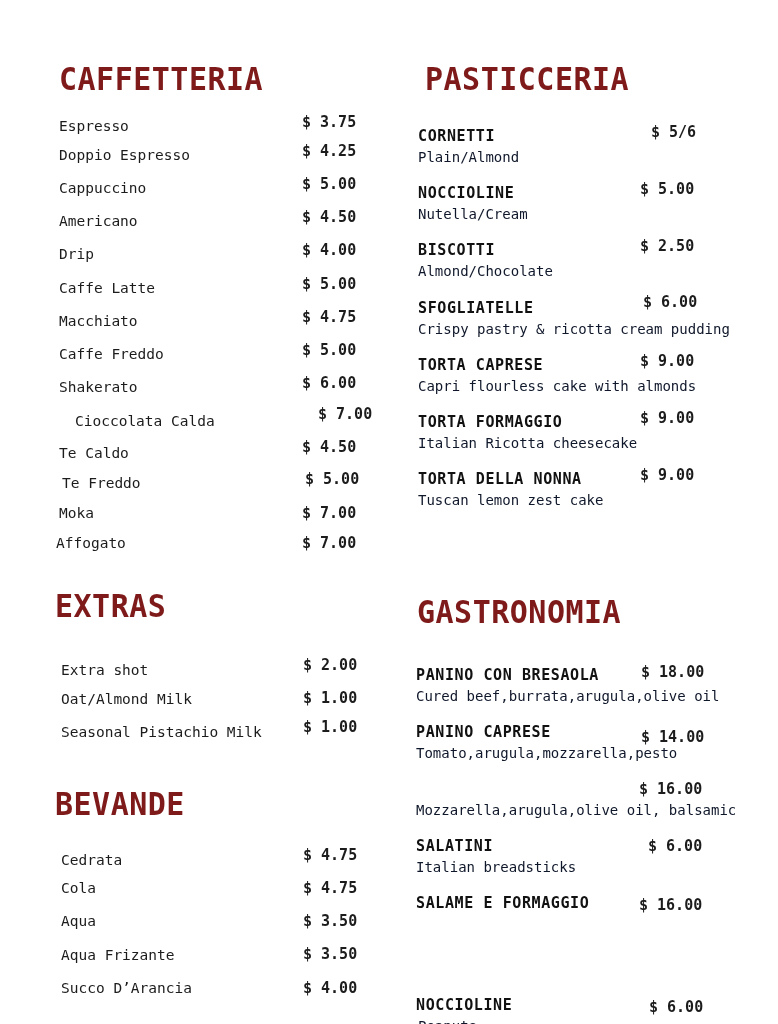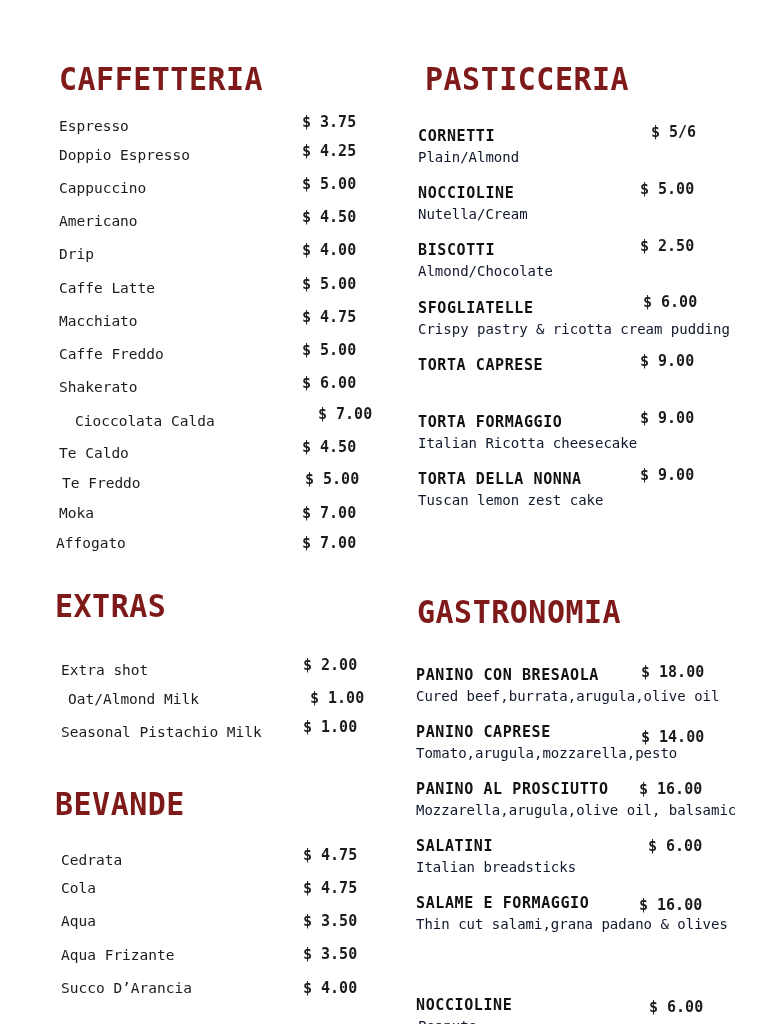--- a/index.html
+++ b/index.html
@@ -120,40 +120,41 @@
   <span class="desc">Almond/Chocolate</span>
   <span class="price" style="left:222px;">$ 2.50</span>
 </div>
 <div class="rich-row" style="left:418px; top:299px; width:300px;">
   <span class="name">SFOGLIATELLE</span>
   <span class="desc">Crispy pastry &amp; ricotta cream pudding</span>
   <span class="price" style="left:225px; top:-6px;">$ 6.00</span>
 </div>
 <div class="rich-row" style="left:418px; top:356px; width:290px;">
   <span class="name">TORTA CAPRESE</span>
+  <span class="desc">Capri flourless cake with almonds</span>
   <span class="price" style="left:222px;">$ 9.00</span>
 </div>
 <div class="rich-row" style="left:418px; top:413px; width:290px;">
   <span class="name">TORTA FORMAGGIO</span>
   <span class="desc">Italian Ricotta cheesecake</span>
   <span class="price" style="left:222px;">$ 9.00</span>
 </div>
 <div class="rich-row" style="left:418px; top:470px; width:290px;">
   <span class="name">TORTA DELLA NONNA</span>
   <span class="desc">Tuscan lemon zest cake</span>
   <span class="price" style="left:222px;">$ 9.00</span>
 </div>
 
 <div class="heading" style="left:55px; top:587px;">EXTRAS</div>
 
 <div class="simple-row" style="left:61px; top:662px; width:300px;">
   <span class="name">Extra shot</span>
   <span class="price" style="left:242px; top:-6px;">$ 2.00</span>
 </div>
-<div class="simple-row" style="left:61px; top:691px; width:300px;margin-left:7px;">
+<div class="simple-row" style="left:61px; top:691px; width:300px;">
   <span class="name">Oat/Almond Milk</span>
   <span class="price" style="left:242px; top:-2px;">$ 1.00</span>
 </div>
 <div class="simple-row" style="left:61px; top:724px; width:300px;">
   <span class="name">Seasonal Pistachio Milk</span>
   <span class="price" style="left:242px; top:-6px;">$ 1.00</span>
 </div>
 
 <div class="heading" style="left:55px; top:785px;">BEVANDE</div>
 
@@ -184,31 +185,29 @@
   <span class="name">PANINO CON BRESAOLA</span>
   <span class="desc">Cured beef,burrata,arugula,olive oil</span>
   <span class="price" style="left:225px; top:-3px;">$ 18.00</span>
 </div>
 <div class="rich-row" style="left:416px; top:723px; width:300px;">
   <span class="name">PANINO CAPRESE</span>
   <span class="desc">Tomato,arugula,mozzarella,pesto</span>
   <span class="price" style="left:225px; top:5px;">$ 14.00</span>
 </div>
 <div class="rich-row" style="left:416px; top:780px; width:300px;">
-  <span class="name">PANINO AL PROSCIUTTO</span>
   <span class="desc">Mozzarella,arugula,olive oil, balsamic</span>
   <span class="price" style="left:223px; top:0px;">$ 16.00</span>
 </div>
 <div class="rich-row" style="left:416px; top:837px; width:300px;">
   <span class="name">SALATINI</span>
   <span class="desc">Italian breadsticks</span>
   <span class="price" style="left:232px; top:0px;">$ 6.00</span>
 </div>
 <div class="rich-row" style="left:416px; top:894px; width:300px;">
   <span class="name">SALAME E FORMAGGIO</span>
-  <span class="desc">Thin cut salami,grana padano &amp; olives</span>
   <span class="price" style="left:223px; top:2px;">$ 16.00</span>
 </div>
 <div class="rich-row" style="left:416px; top:952px; width:300px;margin-top:44px;">
   <span class="name">NOCCIOLINE</span>
   <span class="desc" style="left:2px;">Peanuts</span>
   <span class="price" style="left:233px; top:2px;">$ 6.00</span>
 </div>
 
 </body></html>

